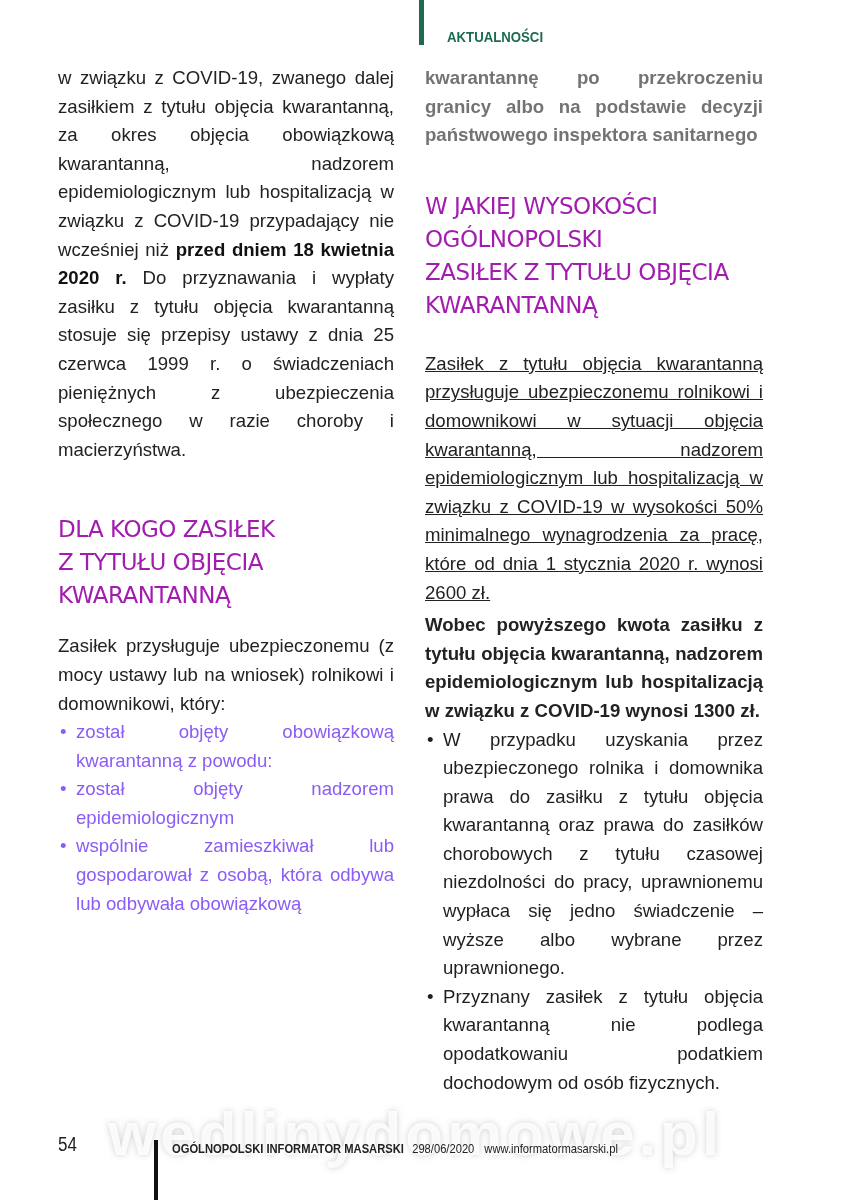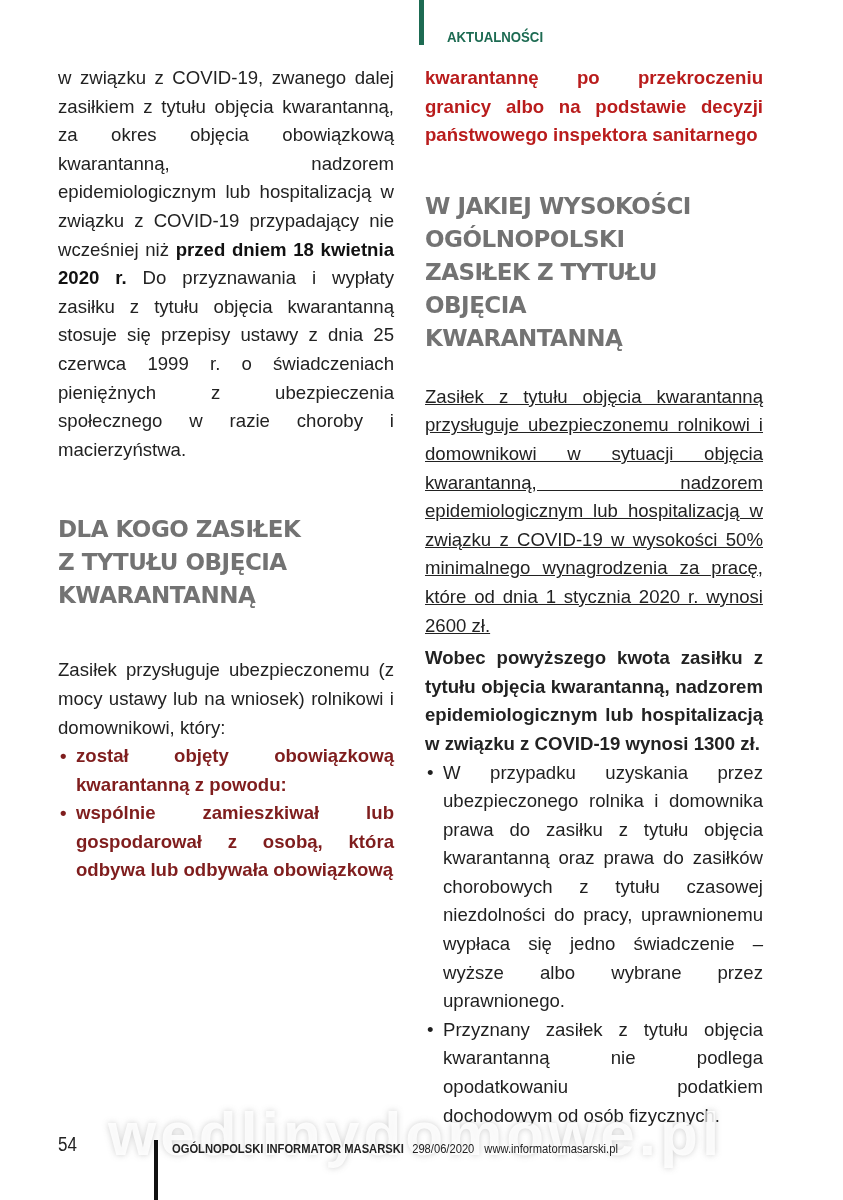--- a/index.html
+++ b/index.html
@@ -6,28 +6,28 @@
     body { width: 843px; height: 1200px; position: relative; overflow: hidden;
            font-family: "Liberation Sans", "DejaVu Sans", sans-serif; color: #1f1f1f; }
     .section-bar { position: absolute; left: 419px; top: 0; width: 5px; height: 45px; background: #1d6b52; }
     .section-label { position: absolute; left: 447px; top: 28px; font-family: "Liberation Sans", sans-serif;
                      font-weight: bold; font-size: 15px; color: #1d6b52; letter-spacing: 0px; transform: scaleX(0.88); transform-origin: left; }
     .col { position: absolute; }
     .col-left { left: 58px; top: 64px; width: 336px; }
     .col-right { left: 425px; top: 64px; width: 338px; }
     p.body { margin: 0; font-size: 18.6px; line-height: 28.6px; text-align: justify; color: #222; }
     b { font-weight: bold; color: #111; }
-    .heading { margin: 0; font-family: "DejaVu Sans", sans-serif; font-weight: bold; color: #737373;
+    .heading { margin: 0; font-family: "DejaVu Sans", sans-serif; font-weight: normal; color: #a21caf;
                font-size: 23px; line-height: 33px; letter-spacing: -0.5px; text-transform: none; }
     ul.bul { list-style: none; margin: 0; padding: 0; }
     ul.bul li { position: relative; padding-left: 18px; font-size: 18.6px; line-height: 28.6px; text-align: justify; }
     ul.bul li::before { content: "\2022"; position: absolute; left: 2px; top: 0; }
     ul.sub li { padding-left: 30px; }
     ul.sub li::before { left: 14px; }
-    .bold-item { font-weight: bold; color: #7f1d1d; }
+    .bold-item { font-weight: normal; color: #8b5cf6; }
     .watermark { position: absolute; left: 108px; top: 1098px; font-family: Liberation Sans, sans-serif; font-weight: bold;
                  font-size: 62px; color: rgba(255,255,255,0.85); letter-spacing: 4px;
                  text-shadow: 0 0 6px rgba(120,120,120,0.35); }
     .page-num { position: absolute; left: 58px; top: 1133px; font-size: 20px; color: #222;
                 transform: scaleX(0.85); transform-origin: left; }
     .footer-bar { position: absolute; left: 154px; top: 1140px; width: 4px; height: 60px; background: #111; }
     .footer-text { position: absolute; left: 172px; top: 1141px; font-size: 13px; color: #222; white-space: nowrap;
                    transform: scaleX(0.86); transform-origin: left; }
     .footer-text .pub { font-weight: bold; margin-right: 6px; }
     .footer-text .issue { margin-right: 8px; }
@@ -40,32 +40,33 @@
 
 <div class="col col-left">
   <p class="body"><span>w związku z COVID-19, zwanego dalej zasiłkiem z tytułu objęcia kwarantanną, za okres objęcia obowiązkową kwarantanną, nadzorem epidemiologicznym lub hospitalizacją w związku z COVID-19 przypadający nie wcześniej niż </span><b>przed dniem 18 kwietnia 2020 r.</b><span> Do przyznawania i wypłaty zasiłku z tytułu objęcia kwarantanną stosuje się przepisy ustawy z dnia 25 czerwca 1999 r. o świadczeniach pieniężnych z ubezpieczenia społecznego w razie choroby i macierzyństwa.</span></p>
 
   <h2 class="heading" style="margin-top:49px;">
     <div>DLA KOGO ZASIŁEK</div>
     <div>Z TYTUŁU OBJĘCIA</div>
     <div>KWARANTANNĄ</div>
   </h2>
 
-  <p class="body" style="margin-top:44px;">Zasiłek przysługuje ubezpieczonemu (z mocy ustawy lub na wniosek) rolnikowi i domownikowi, który:</p>
+  <p class="body" style="margin-top:20px;">Zasiłek przysługuje ubezpieczonemu (z mocy ustawy lub na wniosek) rolnikowi i domownikowi, który:</p>
 
   <ul class="bul">
     <li class="bold-item">
       <span>został objęty obowiązkową kwarantanną z powodu:</span>
     </li>
+    <li class="bold-item">został objęty nadzorem epidemiologicznym</li>
     <li class="bold-item">wspólnie zamieszkiwał lub gospodarował z osobą, która odbywa lub odbywała obowiązkową</li>
   </ul>
 </div>
 
 <div class="col col-right">
-  <p class="body" style="font-weight:bold;color:#b91c1c;">kwarantannę po przekroczeniu granicy albo na podstawie decyzji państwowego inspektora sanitarnego</p>
+  <p class="body" style="font-weight:bold;color:#737373;">kwarantannę po przekroczeniu granicy albo na podstawie decyzji państwowego inspektora sanitarnego</p>
 
   <h2 class="heading" style="margin-top:40px;">
     <div>W JAKIEJ WYSOKOŚCI</div>
     <div>OGÓLNOPOLSKI</div>
     <div>ZASIŁEK Z TYTUŁU OBJĘCIA</div>
     <div>KWARANTANNĄ</div>
   </h2>
 
   <p class="body" style="margin-top:28px;text-decoration:underline;">Zasiłek z tytułu objęcia kwarantanną przysługuje ubezpieczonemu rolnikowi i domownikowi w sytuacji objęcia kwarantanną, nadzorem epidemiologicznym lub hospitalizacją w związku z COVID-19 w wysokości 50% minimalnego wynagrodzenia za pracę, które od dnia 1 stycznia 2020 r. wynosi 2600 zł.</p>
   <p class="body" style="margin-top:4px;font-weight:bold;">Wobec powyższego kwota zasiłku z tytułu objęcia kwarantanną, nadzorem epidemiologicznym lub hospitalizacją w związku z COVID-19 wynosi 1300 zł.</p>

